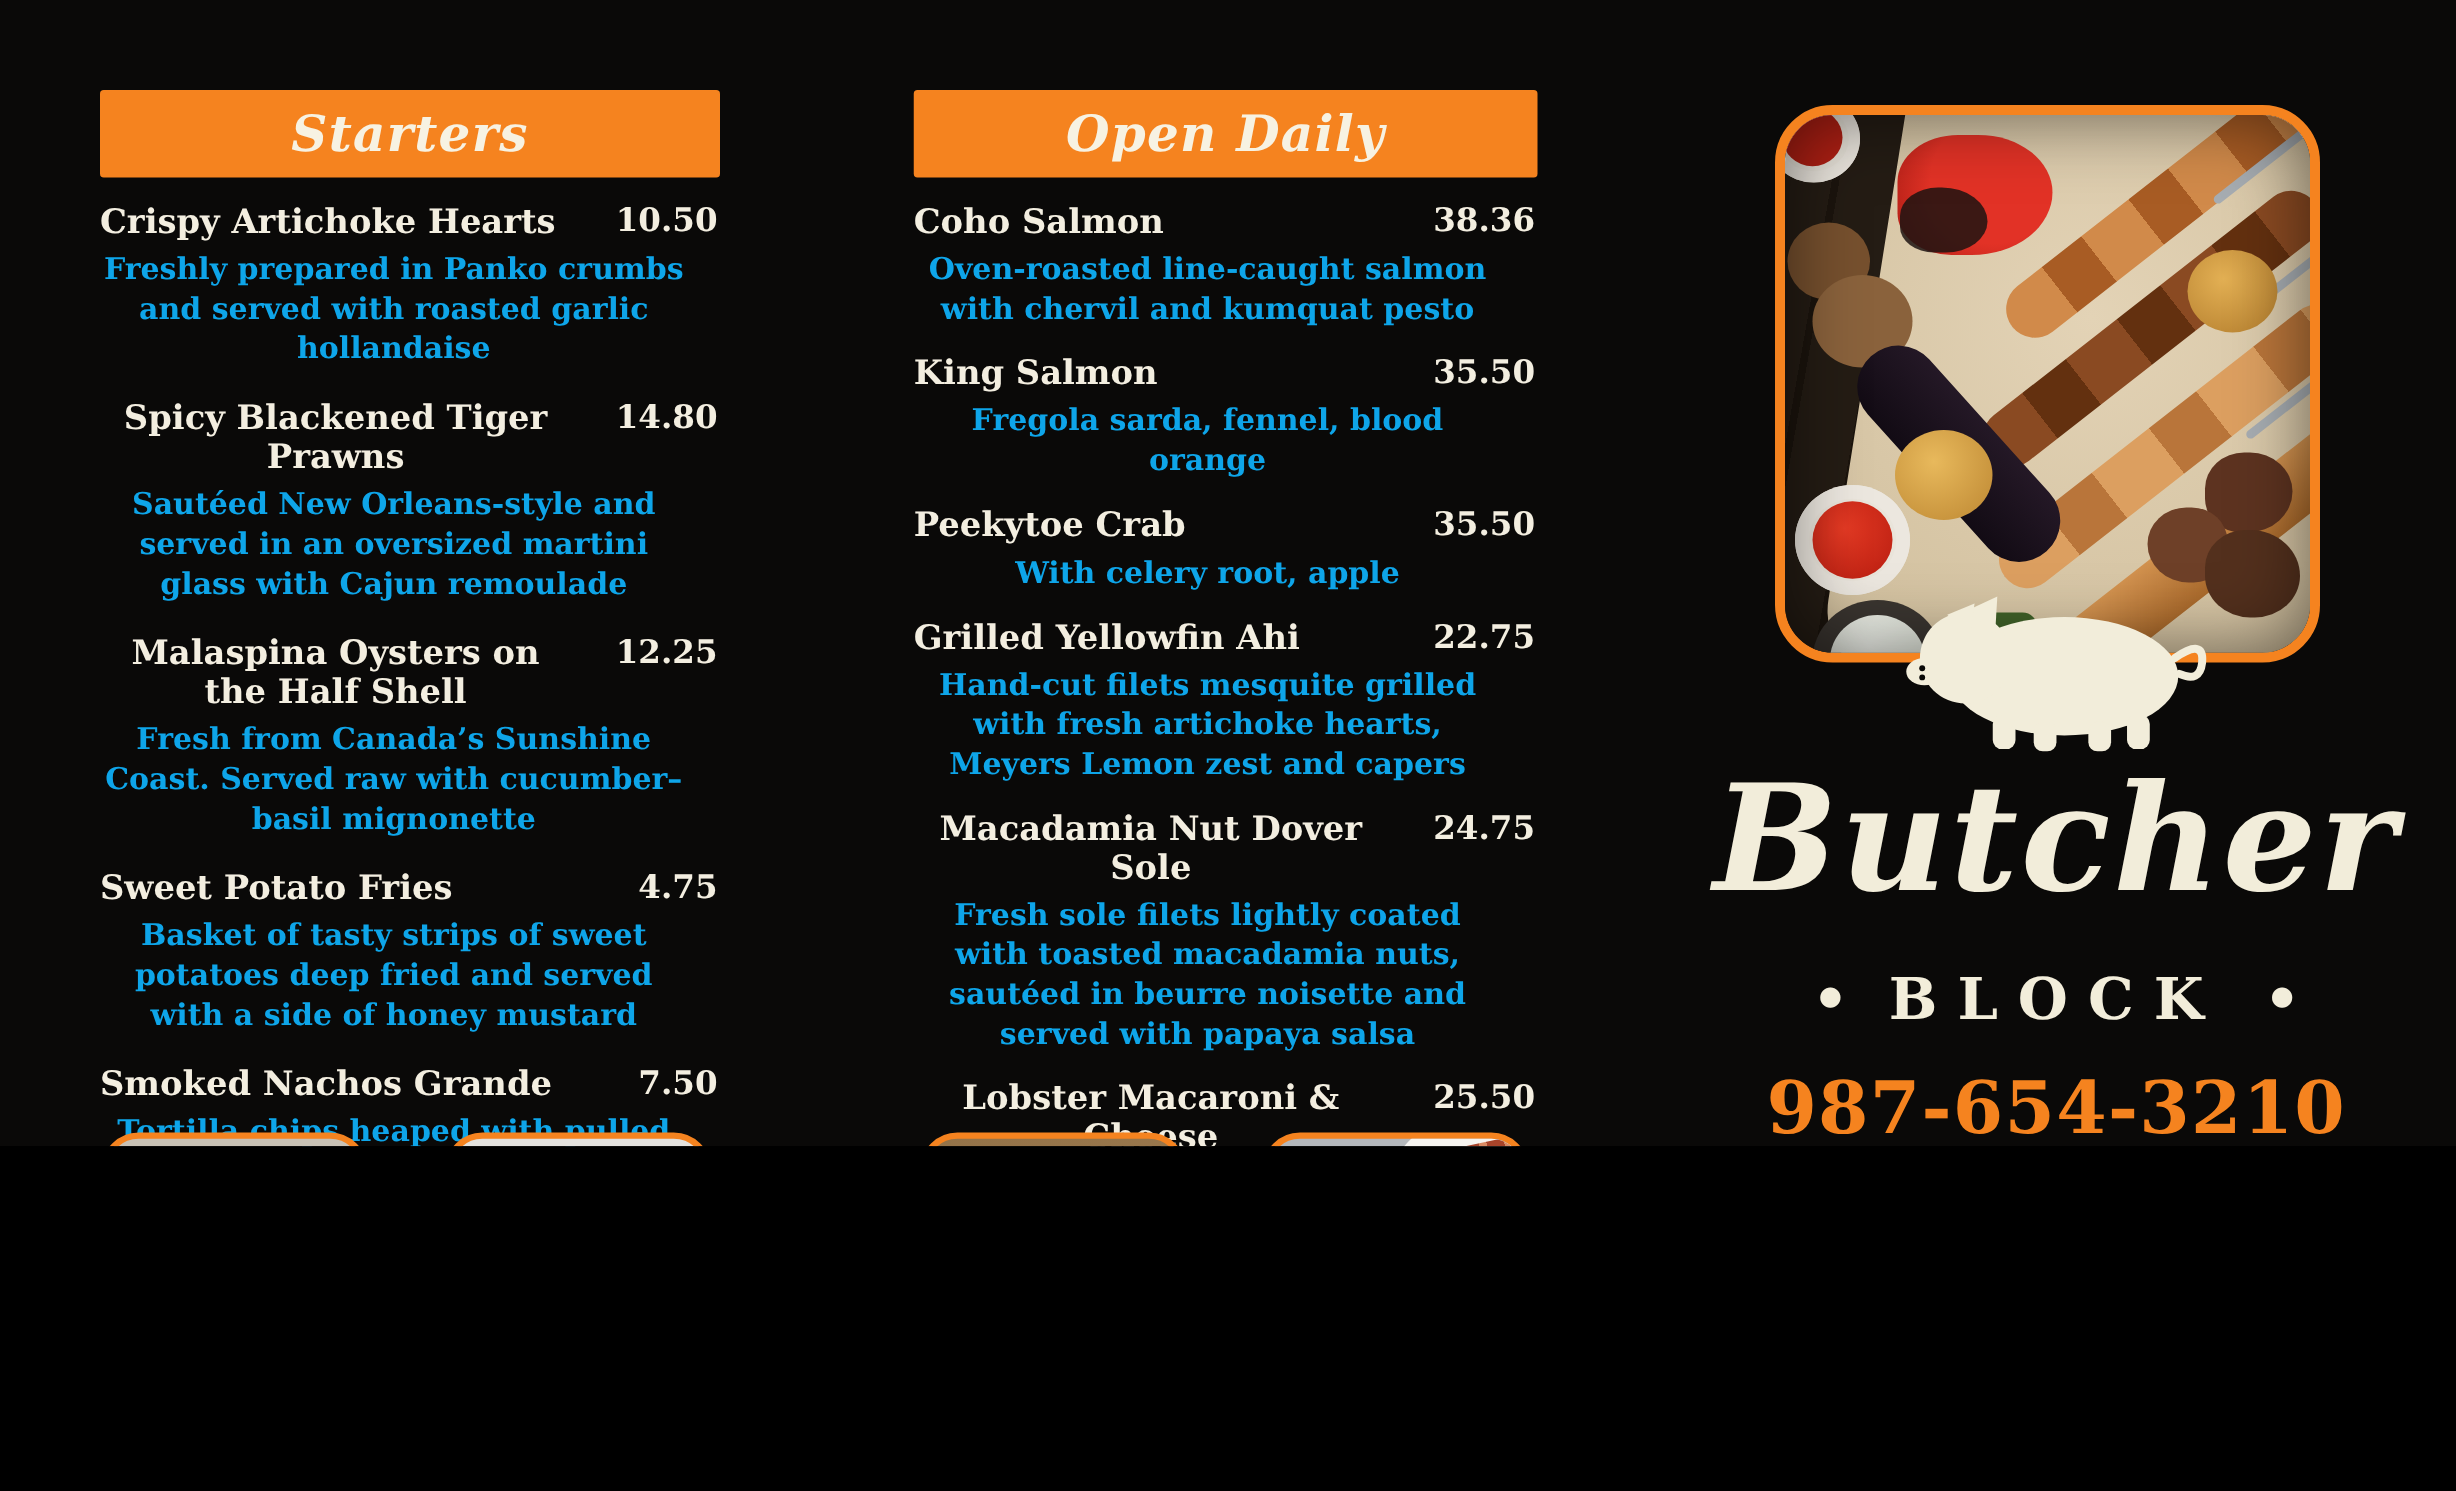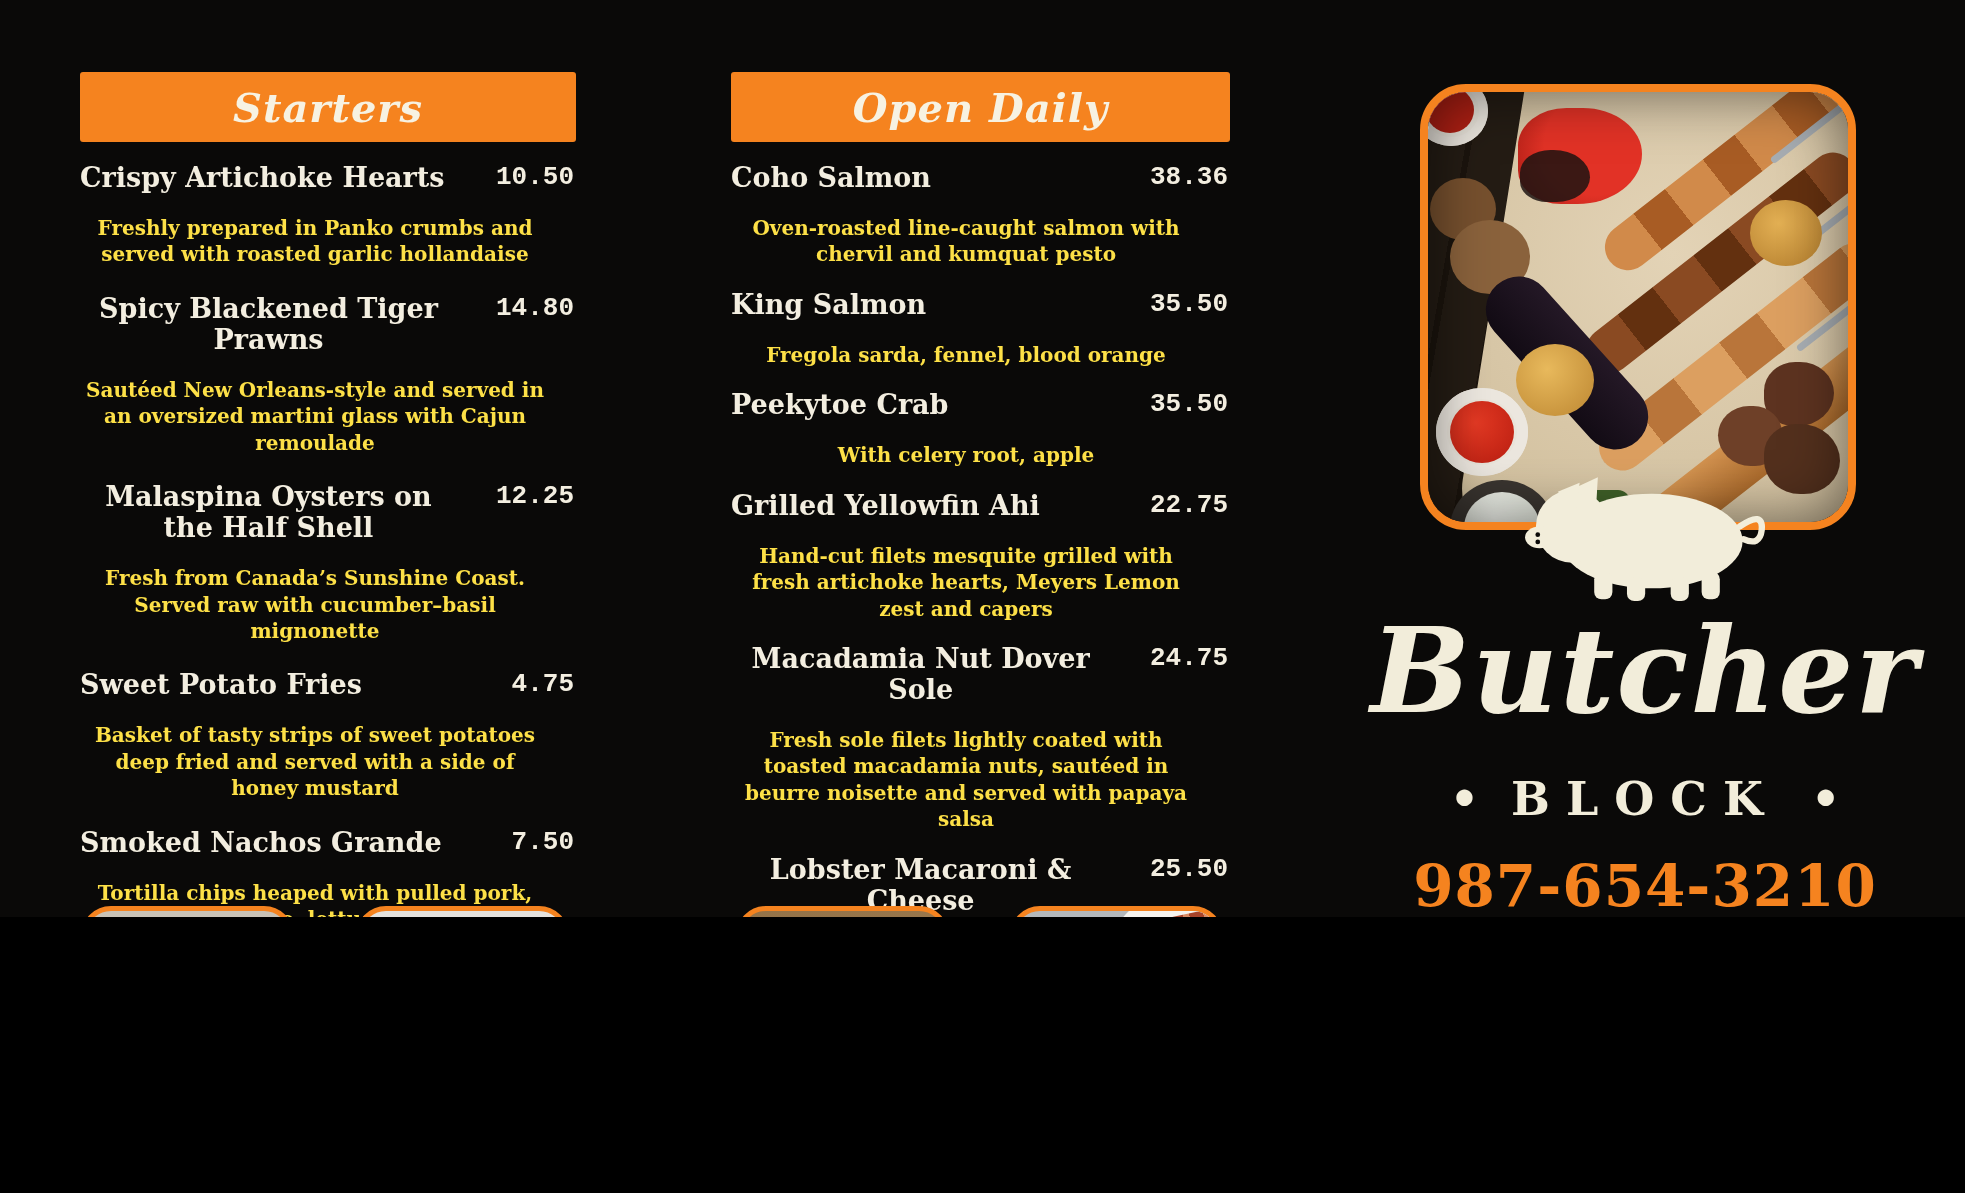--- a/index.html
+++ b/index.html
@@ -10,22 +10,22 @@
   .col{position:absolute;top:72px;}
   .col-left{left:80px;width:496px;}
   .col-mid{left:731px;width:499px;}
   .col-header{height:70px;background:#f5831f;border-radius:3px;display:flex;align-items:center;justify-content:center;}
   .col-header span{font-style:italic;font-weight:bold;font-size:40px;color:#f7f2e2;letter-spacing:1px;}
   .items{margin-top:20px;}
   .item{margin-bottom:25px;text-align:center;}
   .col-mid .item{margin-bottom:21px;}
   .item-row{display:flex;justify-content:space-between;align-items:flex-start;gap:14px;}
   .item-name{margin:0;font-size:27px;font-weight:bold;color:#f3eee0;line-height:1.15;max-width:76%;}
-  .item-price{font-size:26px;font-weight:bold;color:#f3eee0;flex-shrink:0;padding-right:2px;font-family:Liberation Mono, monospace;}
-  .item-desc{margin:22px 0 0 0;font-size:20px;font-weight:bold;color:#fde047;line-height:1.32;max-width:470px;}
+  .item-price{font-size:26px;font-weight:bold;color:#f3eee0;flex-shrink:0;padding-right:2px;}
+  .item-desc{margin:6px 0 0 0;font-size:24px;font-weight:bold;color:#0ea5e9;line-height:1.32;max-width:470px;}
 
   
   .thumb{position:absolute;top:906px;width:213px;height:225px;border:5px solid #f5831f;border-radius:30px;
          overflow:hidden;box-sizing:border-box;}
   .t1{left:81px;background:#c9c2b6;}
   .t2{left:356px;background:#e4e2de;}
   .t3{left:736px;background:linear-gradient(25deg,#8a6b42,#a5805238);background-color:#95744a;}
   .t4{left:1010px;background:#b4b8bc;}
   .thumb div{position:absolute;}
 

